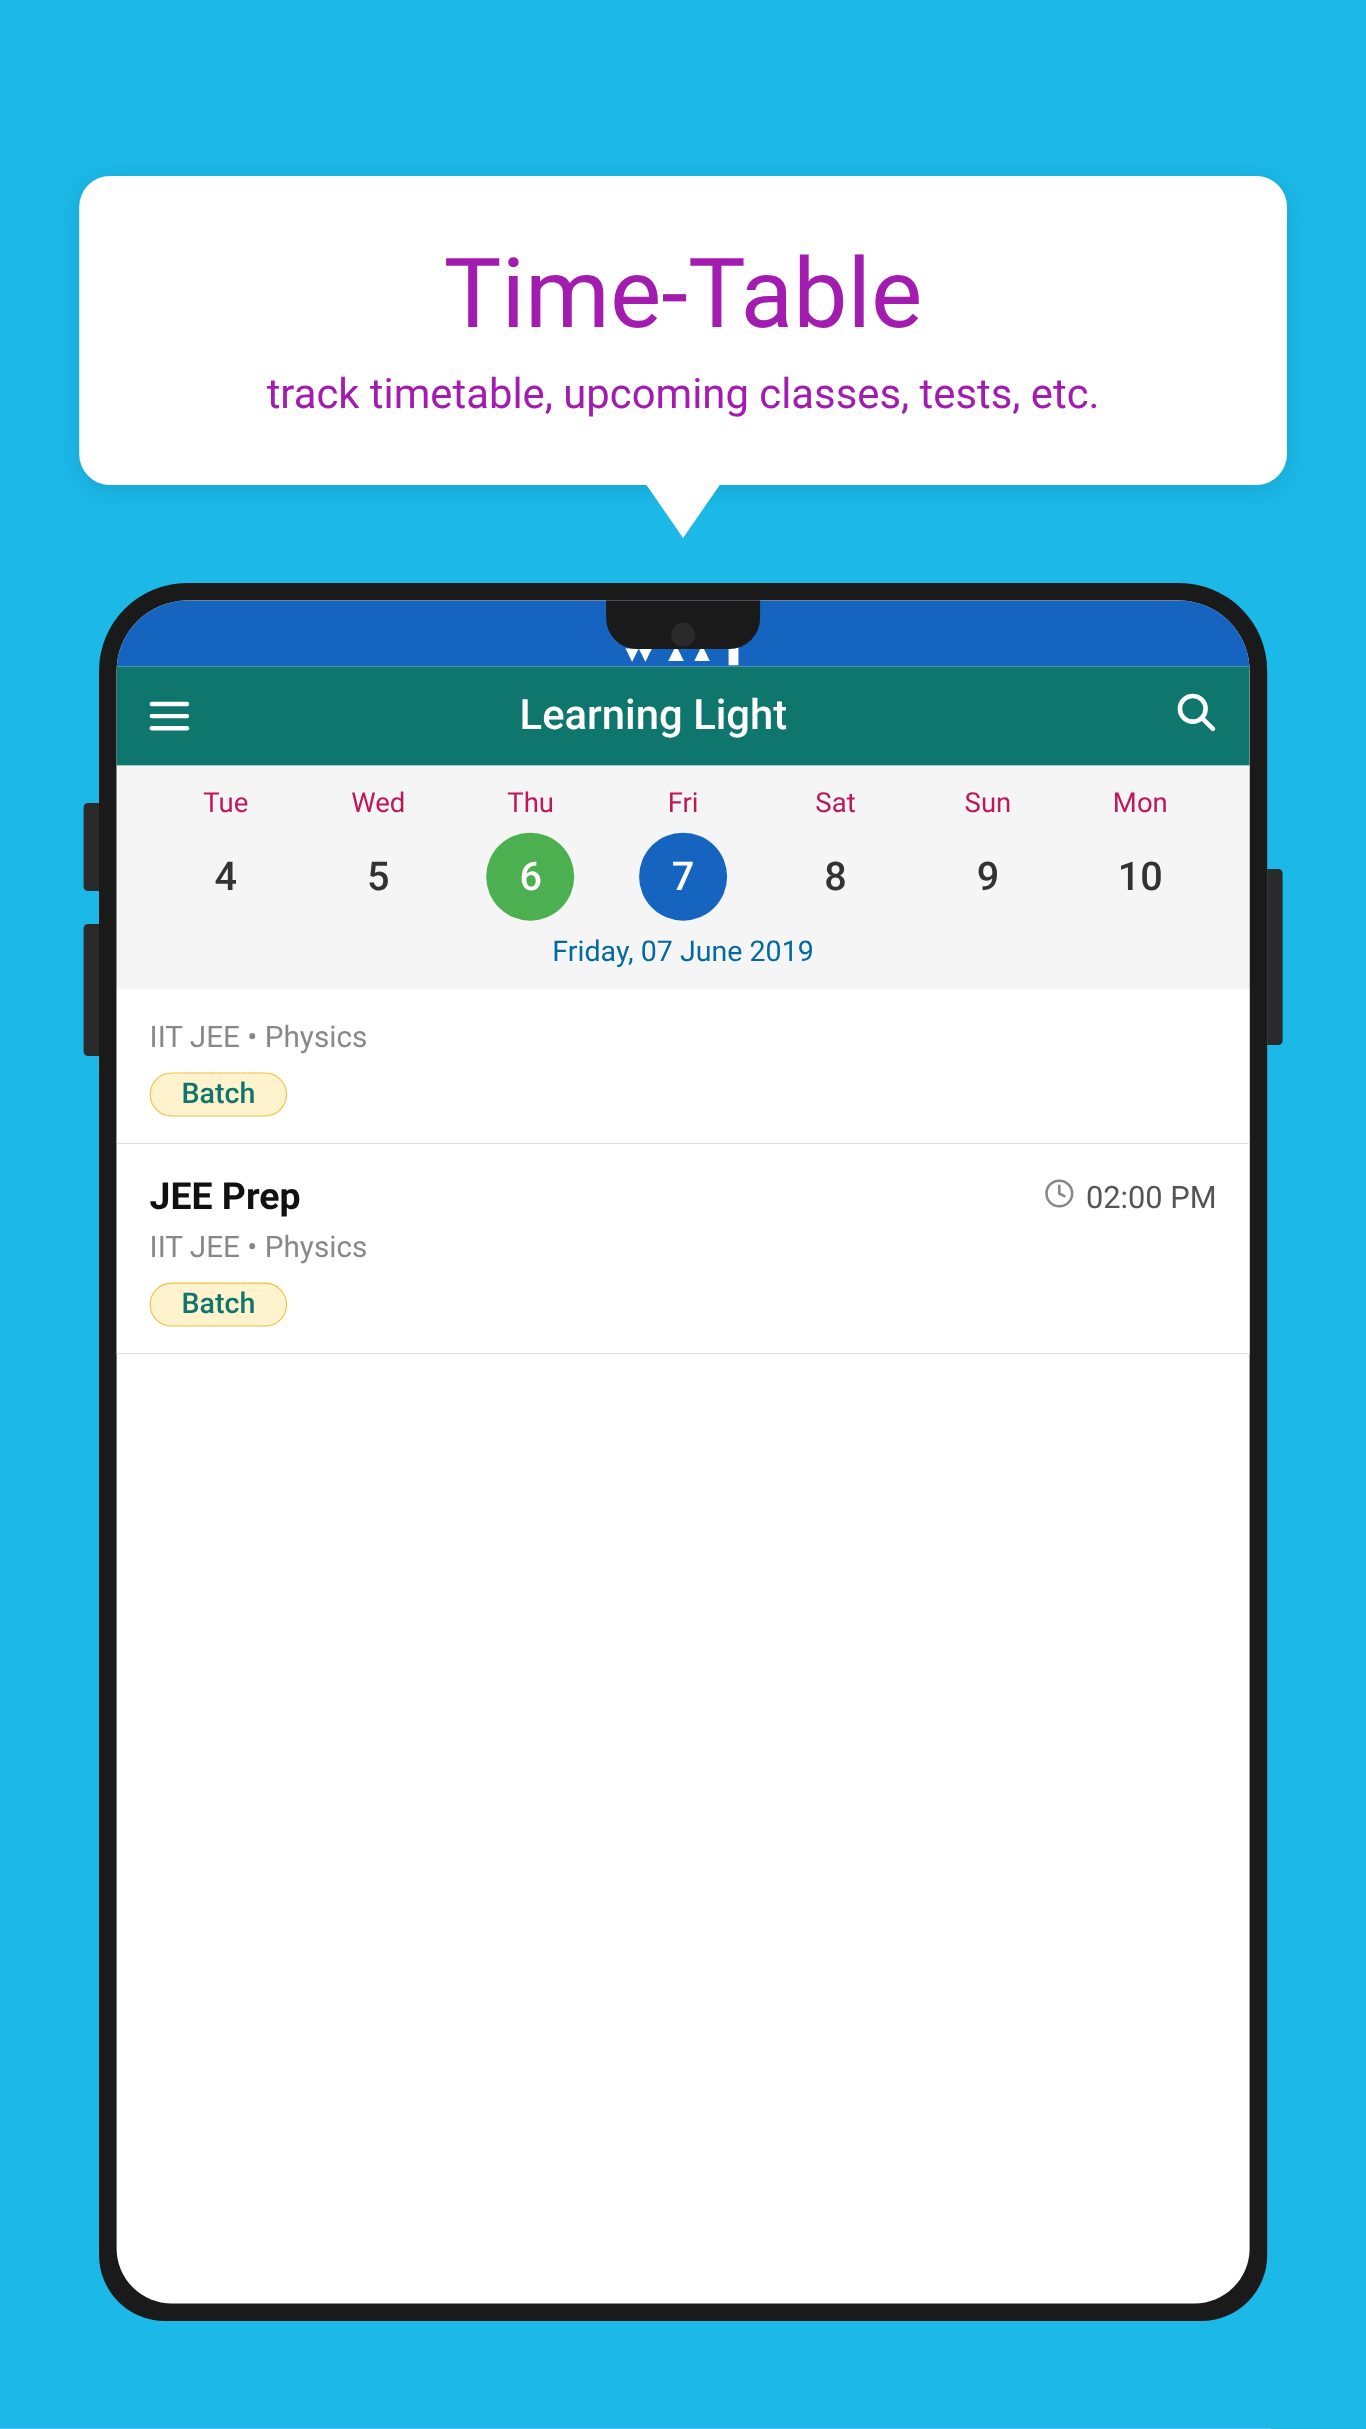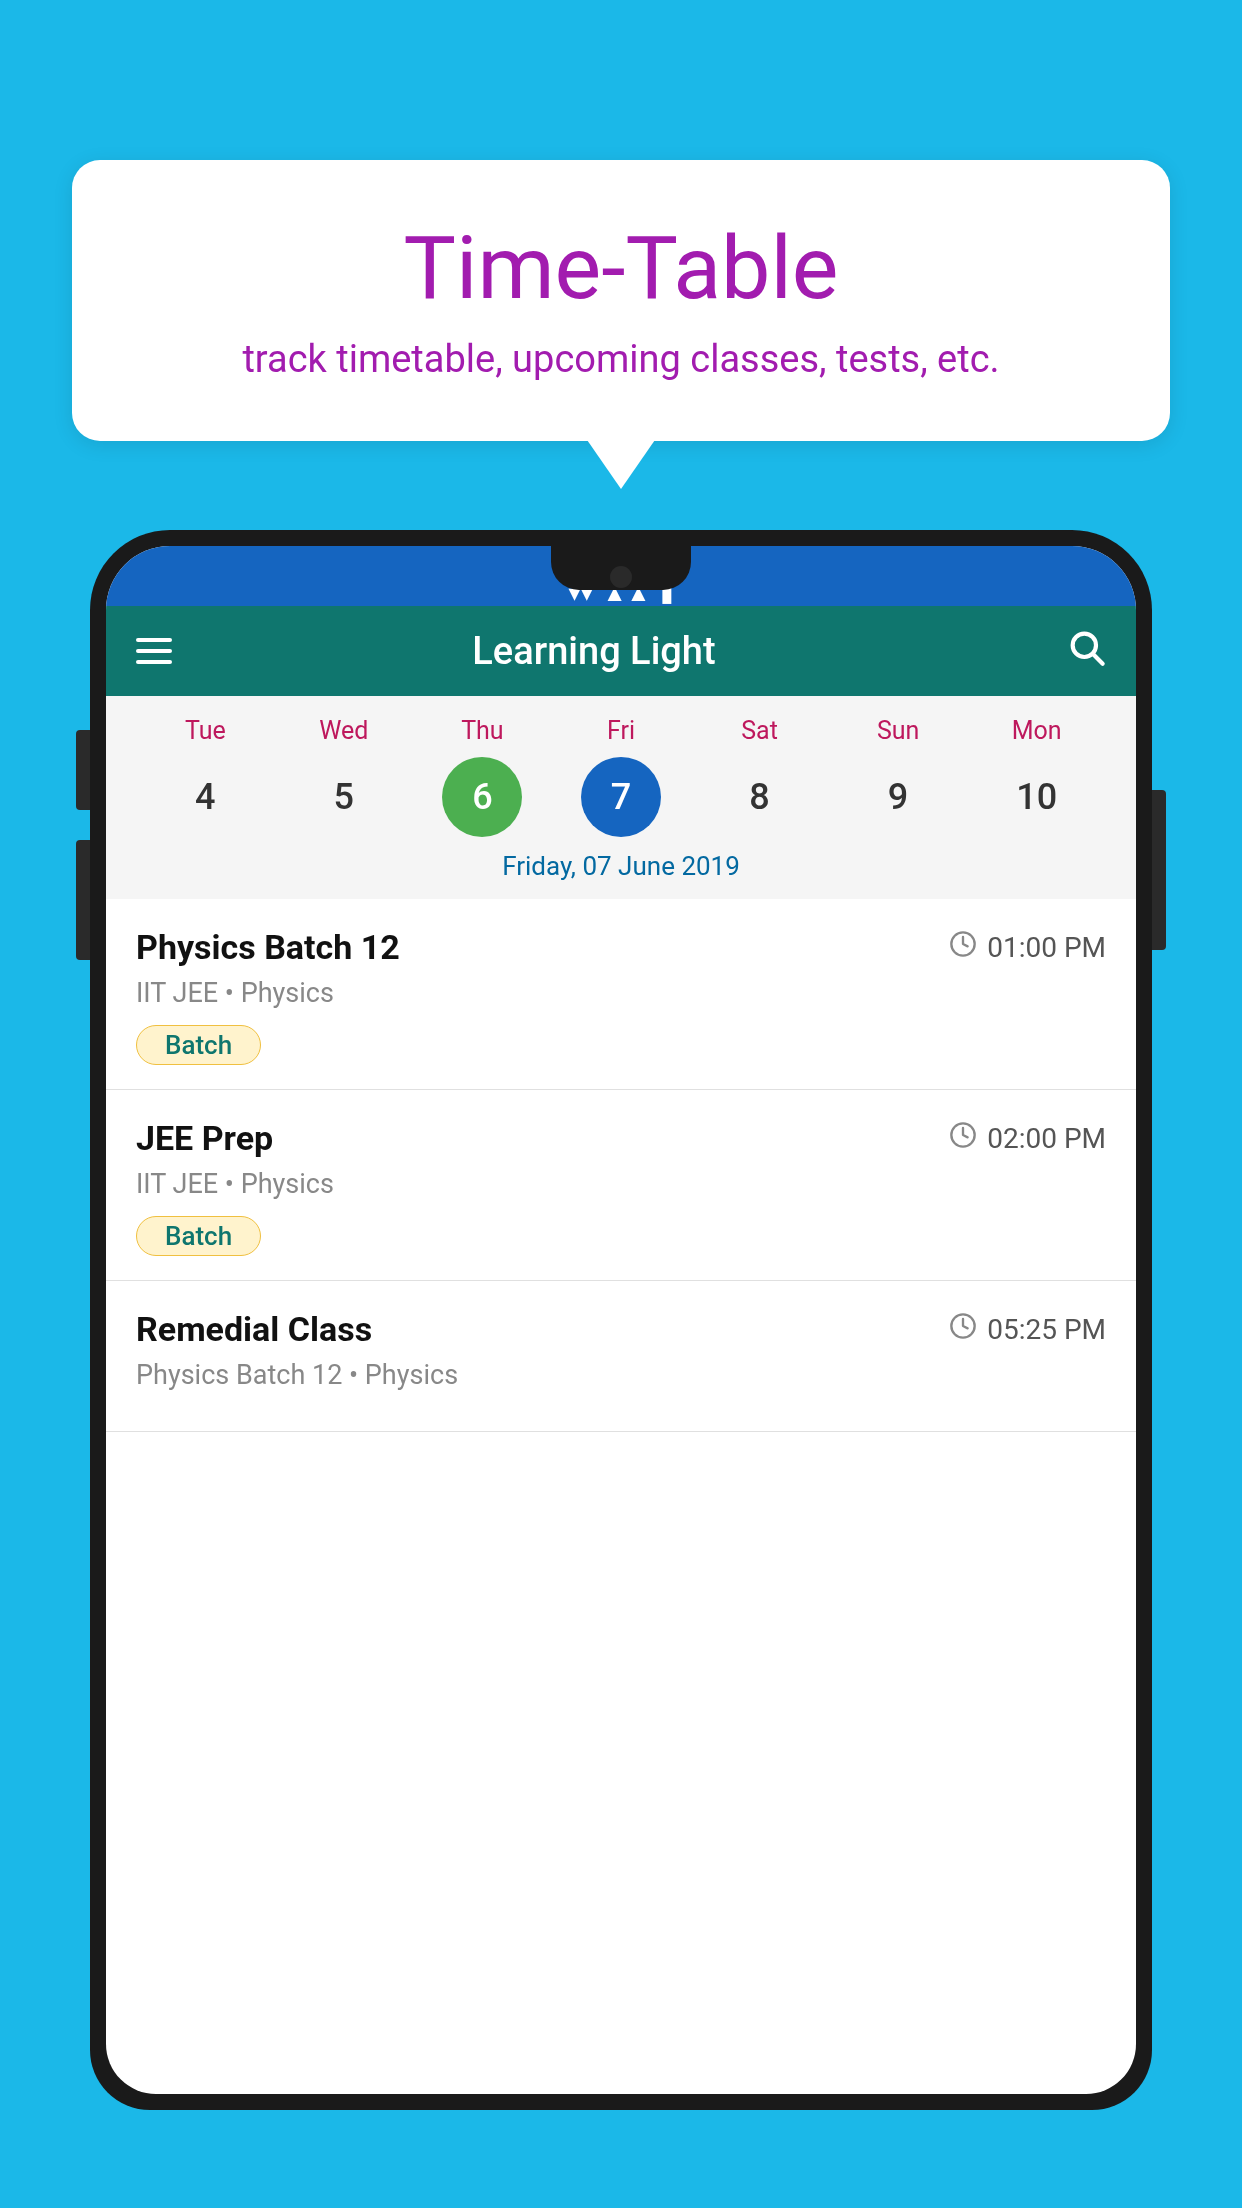--- a/index.html
+++ b/index.html
@@ -379,32 +379,20 @@
           <div class="day-num">8</div>
           <div class="day-num">9</div>
           <div class="day-num">10</div>
         </div>
         <div class="selected-date">Friday, 07 June 2019</div>
       </div>
 
       <div class="schedule-list">
 
         <div class="schedule-item">
-          <div class="schedule-row1">
-            <span class="schedule-name">Physics Batch 12</span>
-            <div class="schedule-time">
-              <span class="clock-icon">
-                <svg width="28" height="28" viewBox="0 0 24 24" fill="none" stroke="#888" stroke-width="2" stroke-linecap="round" stroke-linejoin="round">
-                  <circle cx="12" cy="12" r="10"></circle>
-                  <polyline points="12 6 12 12 16 14"></polyline>
-                </svg>
-              </span>
-              <span>01:00 PM</span>
-            </div>
-          </div>
           <div class="schedule-detail">IIT JEE • Physics</div>
           <span class="batch-badge">Batch</span>
         </div>
 
         <div class="schedule-item">
           <div class="schedule-row1">
             <span class="schedule-name">JEE Prep</span>
             <div class="schedule-time">
               <span class="clock-icon">
                 <svg width="28" height="28" viewBox="0 0 24 24" fill="none" stroke="#888" stroke-width="2" stroke-linecap="round" stroke-linejoin="round">
@@ -412,32 +400,17 @@
                   <polyline points="12 6 12 12 16 14"></polyline>
                 </svg>
               </span>
               <span>02:00 PM</span>
             </div>
           </div>
           <div class="schedule-detail">IIT JEE • Physics</div>
           <span class="batch-badge">Batch</span>
         </div>
 
-        <div class="schedule-item">
-          <div class="schedule-row1">
-            <span class="schedule-name">Remedial Class</span>
-            <div class="schedule-time">
-              <span class="clock-icon">
-                <svg width="28" height="28" viewBox="0 0 24 24" fill="none" stroke="#888" stroke-width="2" stroke-linecap="round" stroke-linejoin="round">
-                  <circle cx="12" cy="12" r="10"></circle>
-                  <polyline points="12 6 12 12 16 14"></polyline>
-                </svg>
-              </span>
-              <span>05:25 PM</span>
-            </div>
-          </div>
-          <div class="schedule-detail">Physics Batch 12 • Physics</div>
-        </div>
 
       </div>
     </div>
   </div>
 </div>
 
 </body></html>

